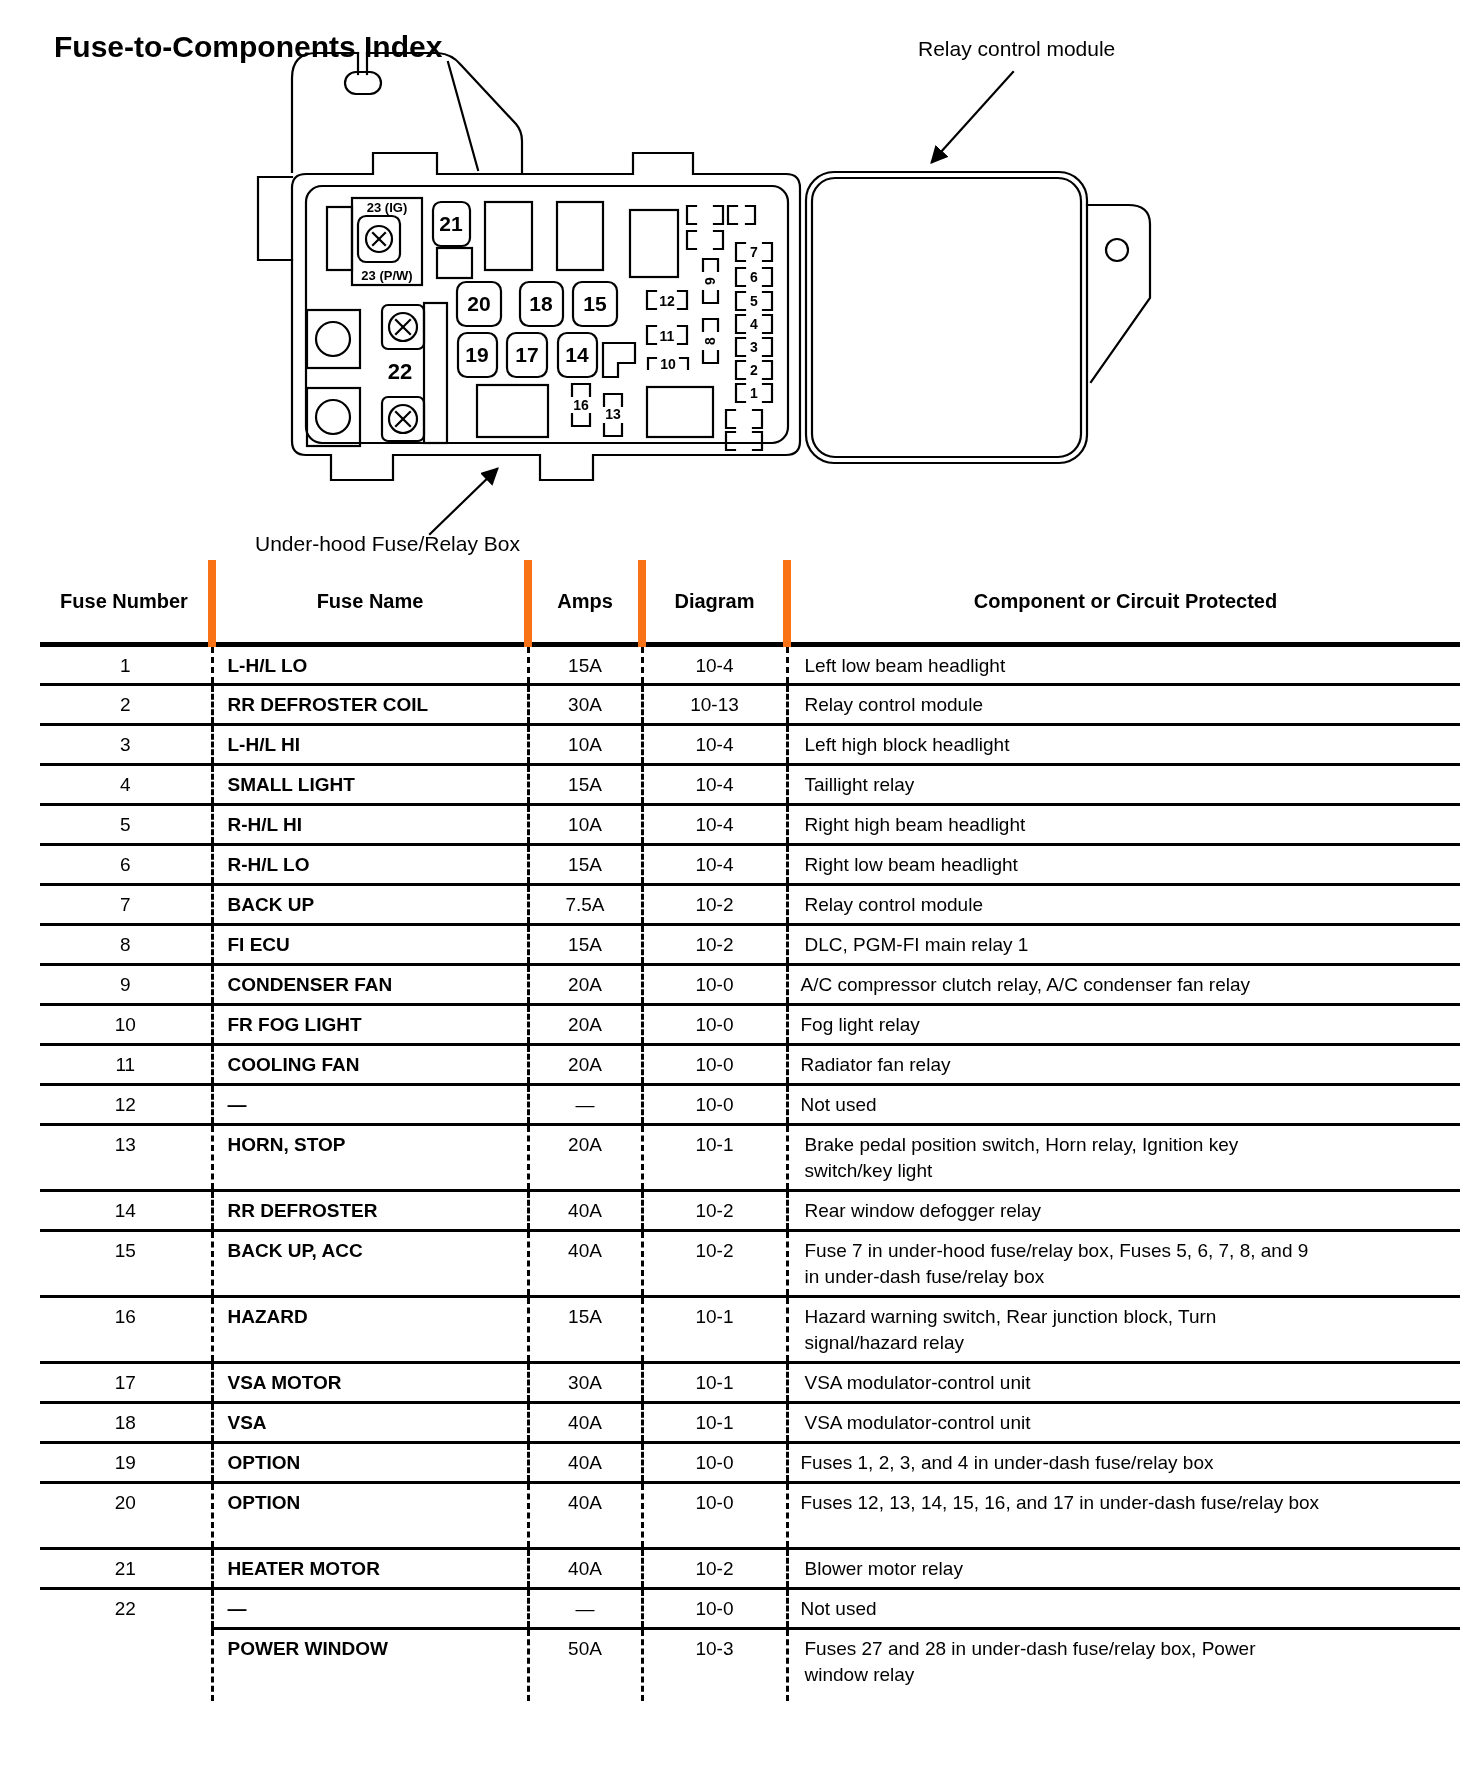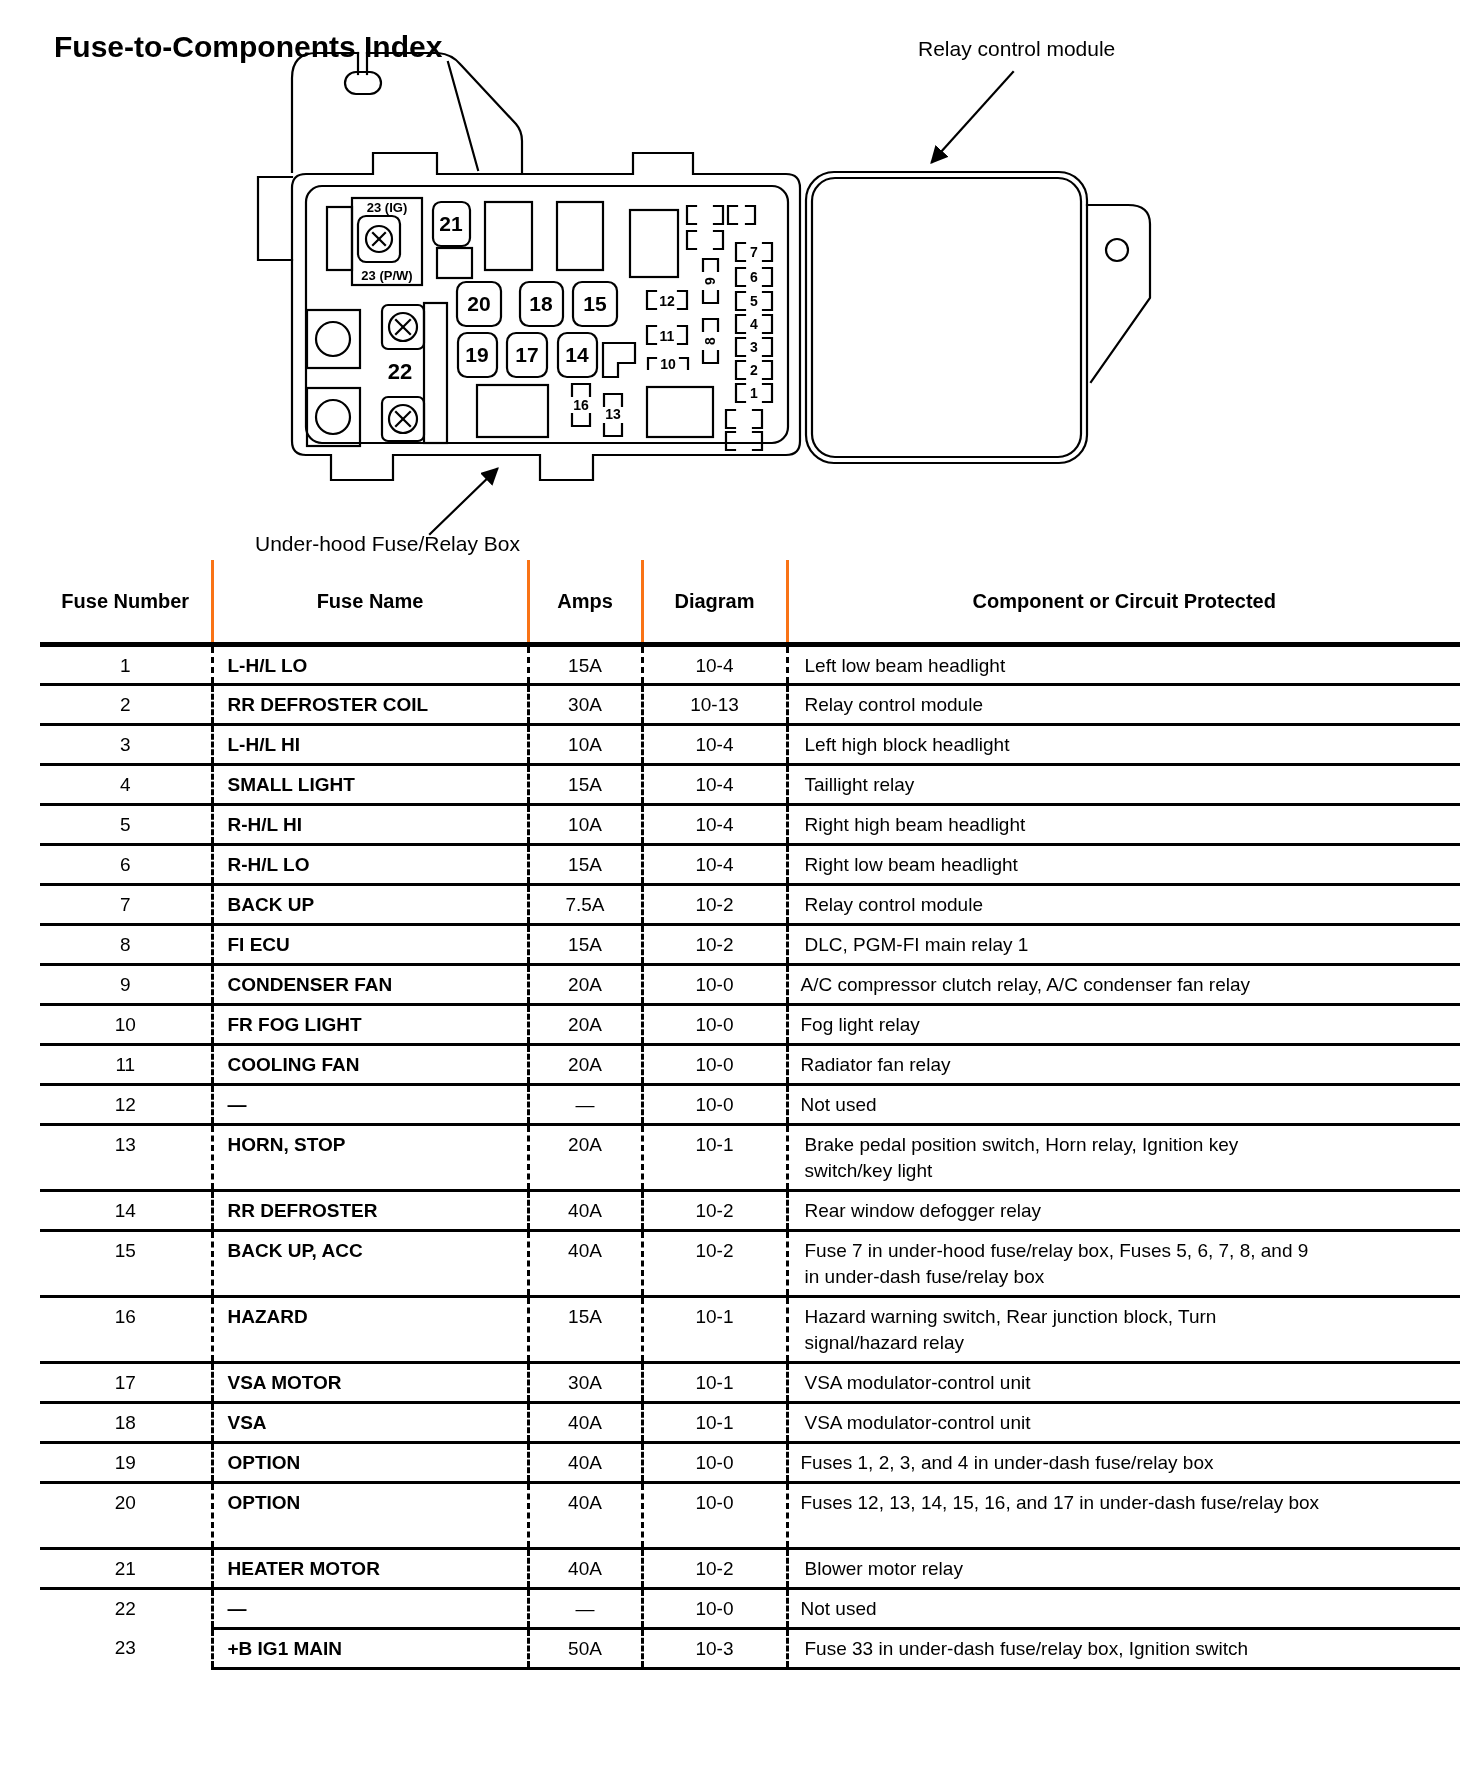--- a/index.html
+++ b/index.html
@@ -22,21 +22,21 @@
 
   table.fuse {
     position:absolute; left:40px; top:560px; width:1420px;
     border-collapse:collapse; table-layout:fixed;
   }
   th {
     height:82px; border-bottom:5px solid #000;
     font:bold 20px/1.15 "Liberation Sans", sans-serif;
     text-align:center; vertical-align:middle; padding:0 6px;
   }
-  th + th { border-left:3px solid #f97316; }
+  th + th { border-left:8px solid #f97316; }
   td {
     border-bottom:3px solid #000; height:40px; box-sizing:border-box;
     font:19px/1.35 "Liberation Sans", sans-serif;
     vertical-align:top; padding:6px 6px 0 6px;
   }
   td + td { border-left:3px dashed #000; }
   .c-num, .c-amps, .c-diag { text-align:center; }
   .c-name { padding-left:14px;font-weight:bold; }
   .c-comp { padding-left:16px; }
   .c-comp.indent { padding-left:12px; }
@@ -425,21 +425,24 @@
         <td class="c-diag">10-2</td>
         <td class="c-comp">Blower motor relay</td>
       </tr>
       <tr class="partial">
         <td class="c-num">22</td>
         <td class="c-name">—</td>
         <td class="c-amps">—</td>
         <td class="c-diag">10-0</td>
         <td class="c-comp indent">Not used</td>
       </tr>
-      <tr class="partial">
-        <td class="c-num">23</td>
-        <td class="c-name">+B IG1 MAIN</td>
+      <tr class="tall  last">
+        <td class="c-num"></td>
+        <td class="c-name">POWER WINDOW</td>
         <td class="c-amps">50A</td>
         <td class="c-diag">10-3</td>
-        <td class="c-comp">Fuse 33 in under-dash fuse/relay box, Ignition switch</td>
+        <td class="c-comp">
+          <div>Fuses 27 and 28 in under-dash fuse/relay box, Power</div>
+          <div>window relay</div>
+        </td>
       </tr>
     </tbody>
 </table>
 
 </body></html>

